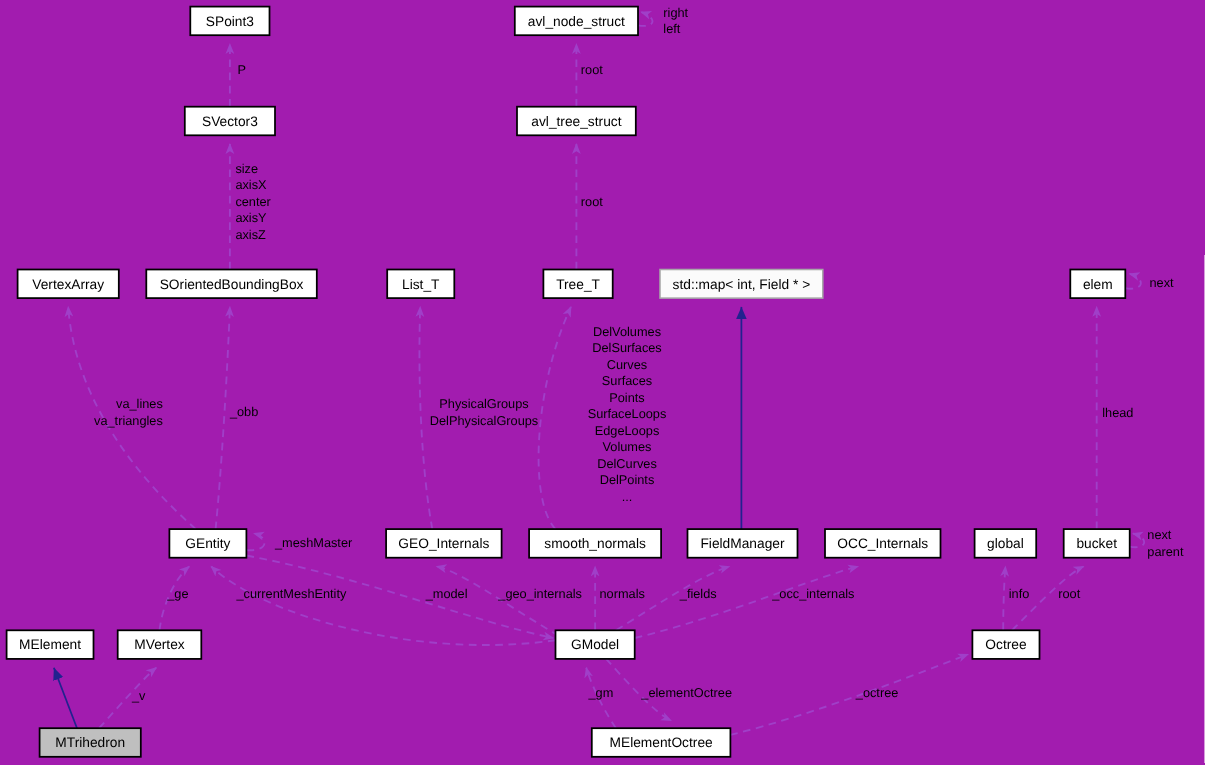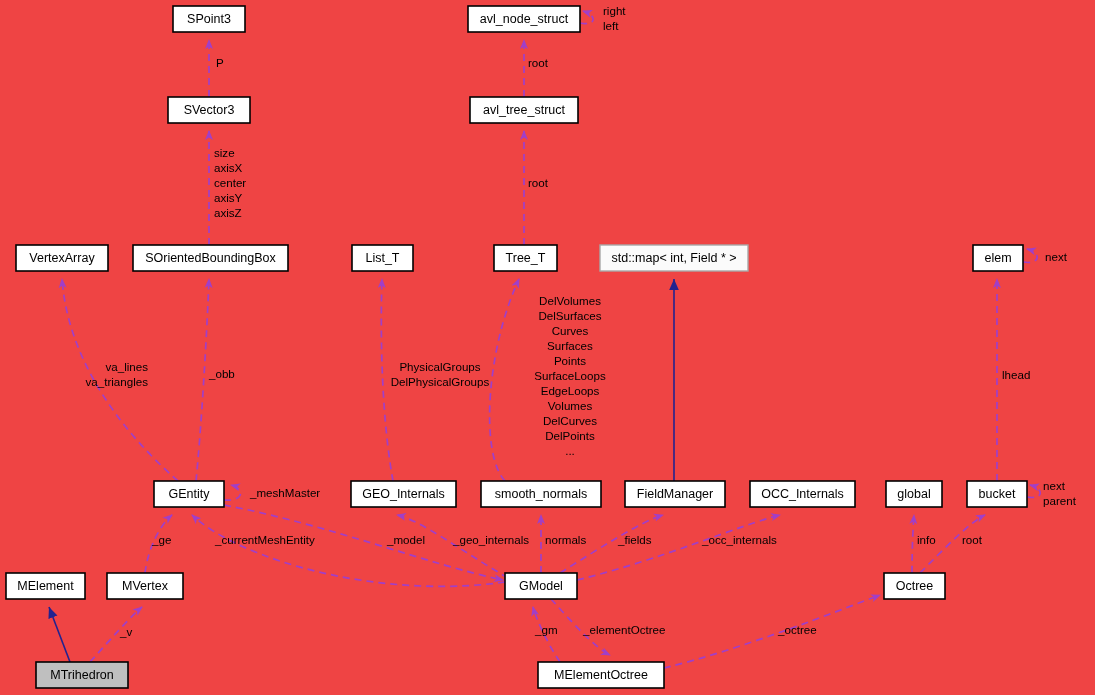--- a/index.html
+++ b/index.html
@@ -7,21 +7,21 @@
     padding: 0;
     background: #ffffff;
   }
   body {
     font-family: "Liberation Sans", sans-serif;
   }
   #diagram-root {
     position: relative;
     width: 1095px;
     height: 695px;
-    background: #ef4444;
+    background: #a21caf;
     overflow: hidden;
   }
   svg#uml-canvas {
     position: absolute;
     left: 0;
     top: 0;
     width: 1095px;
     height: 695px;
   }
   .node-box rect {

